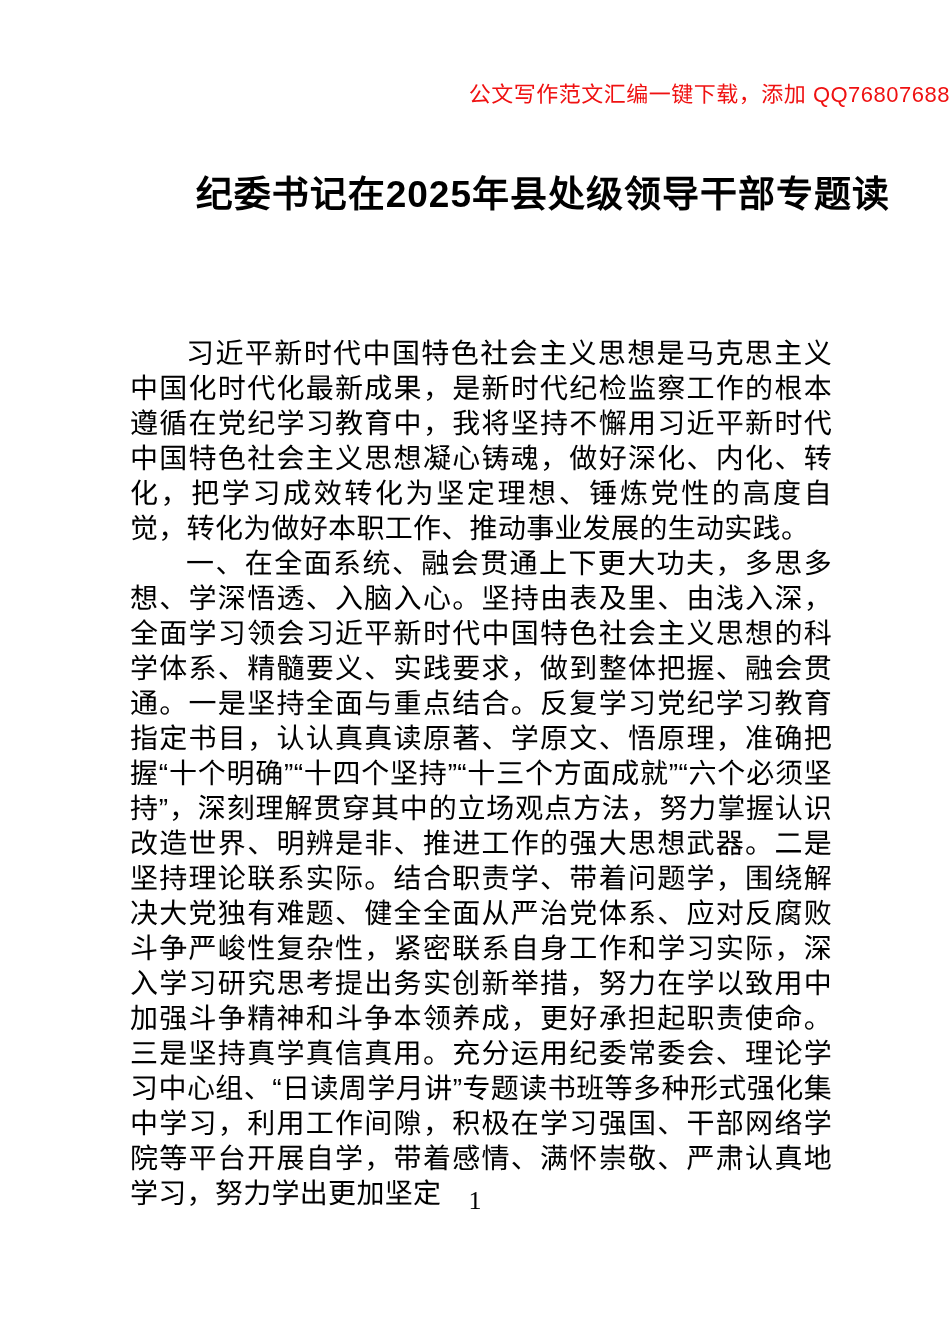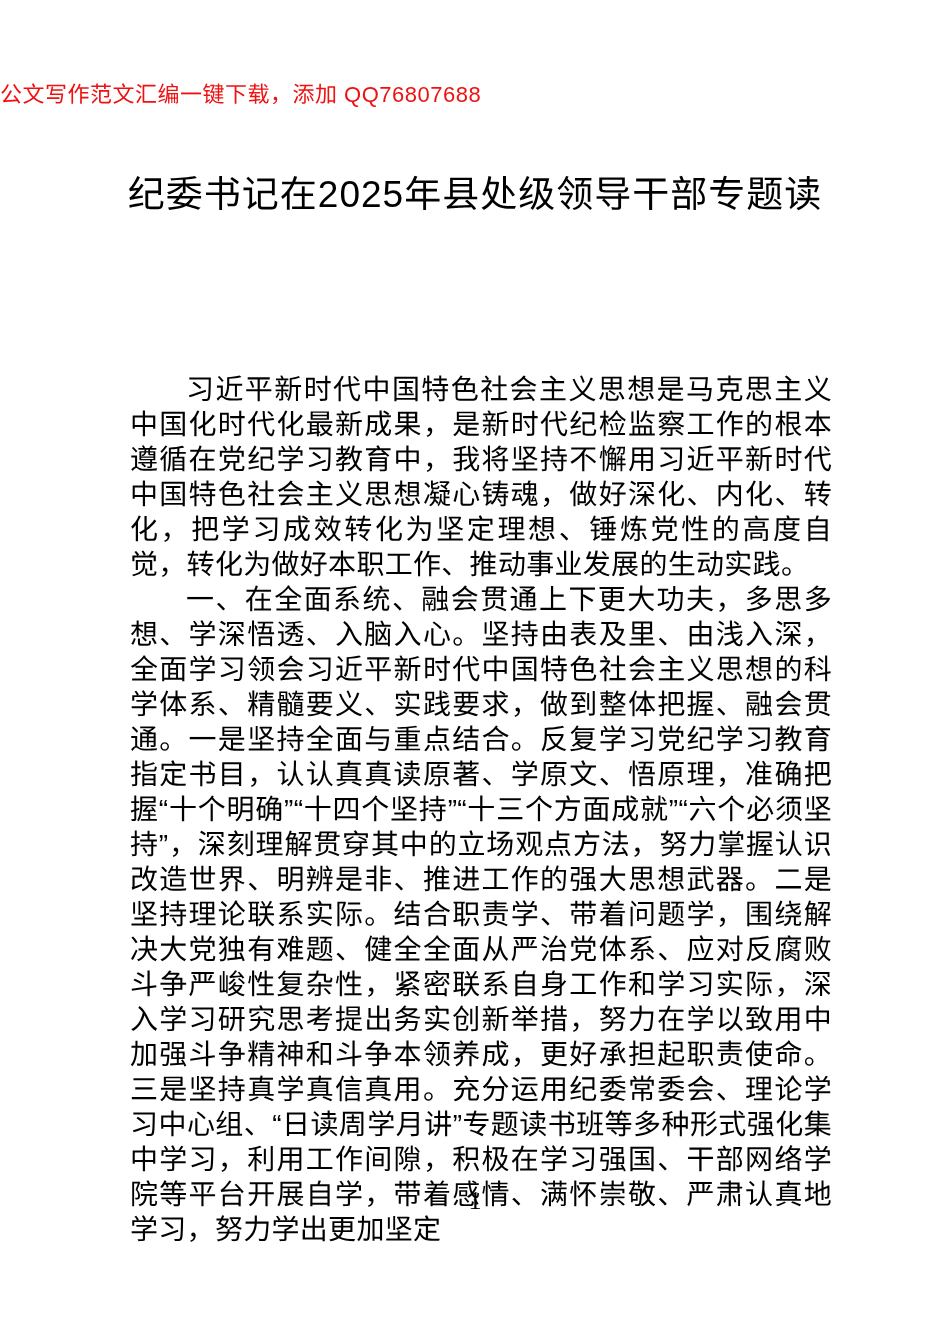--- a/index.html
+++ b/index.html
@@ -12,43 +12,43 @@
     overflow: hidden;
   }
   .page {
     position: absolute; inset: 0;
     width: 950px; height: 1344px;
     background: #ffffff;
   }
   .notice {
     position: absolute;
     top: 80px; left: 0; right: 0;
-    text-align: left;
+    text-align: right;
     font-size: 22px;
     line-height: 30px;
     letter-spacing: 0.5px;
+    padding-left: 32px;
   }
   .doc-title {
     position: absolute;
     top: 158px; left: 60px; right: 60px;
-    text-align: center;
+    text-align: right;
     font-size: 37px;
-    font-weight: normal;
+    font-weight: bold;
     line-height: 74px;
     letter-spacing: 1px;
   }
   .content {
     position: absolute;
     top: 336px; left: 130px;
     width: 702px;
     font-size: 28px;
     line-height: 35px;
     text-align: justify;
     letter-spacing: 0.3px;
-    margin-top: 36px;
   }
   .content p {
     margin: 0;
     text-indent: 2em;
     word-break: break-all;
   }
   .page-number {
     position: absolute;
     top: 1186px; left: 0; right: 0;
     text-align: center;

